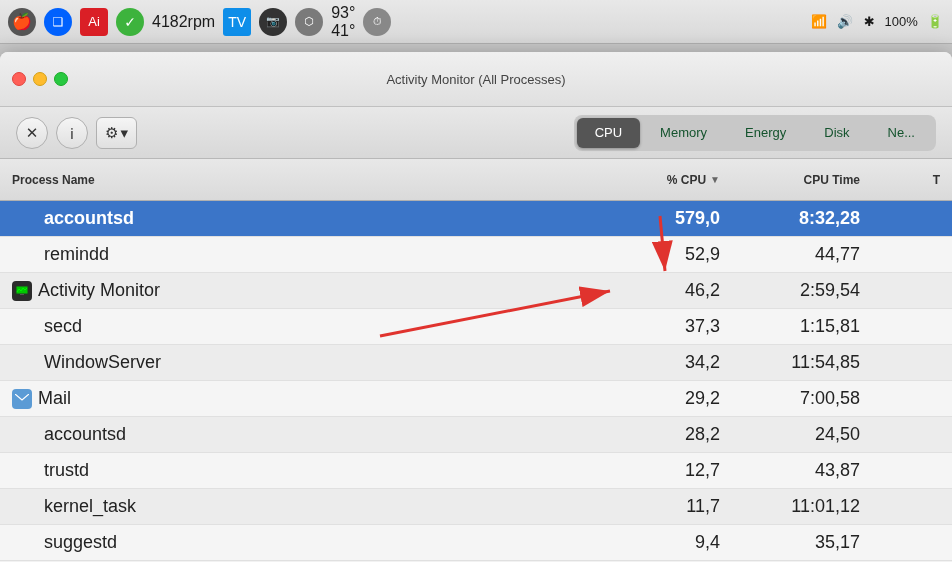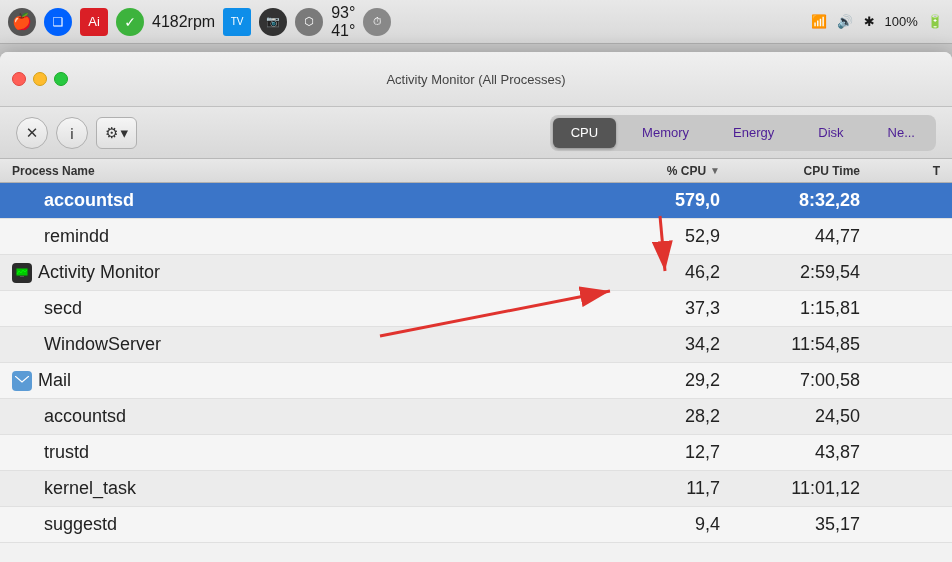--- a/index.html
+++ b/index.html
@@ -135,52 +135,52 @@
       color: #333;
       font-size: 15px;
     }
     .toolbar-spacer { flex: 1; }
     .tab-group {
       display: flex;
       align-items: center;
       background: #c8c8c8;
       border-radius: 8px;
       padding: 3px;
-      gap: 8px;
+      gap: 2px;
     }
     .tab {
       height: 30px;
       padding: 0 18px;
       border-radius: 6px;
       font-size: 13px;
       font-weight: 500;
       cursor: pointer;
       display: flex;
       align-items: center;
-      color: #4c1d95;
+      color: #14532d;
     }
     .tab.active {
       background: #555;
       color: white;
       box-shadow: 0 1px 3px rgba(0,0,0,0.3);
     }
     .tab.inactive { background: transparent; }
 
     
     .table-container {
       flex: 1;
       overflow-y: auto;
       background: #f2f2f2;
     }
     .table-header {
       display: grid;
       grid-template-columns: 1fr 140px 140px 80px;
       background: linear-gradient(180deg, #e8e8e8 0%, #dadada 100%);
       border-bottom: 1px solid #b0b0b0;
-      height: 24px;
+      height: 42px;
       align-items: center;
       position: sticky;
       top: 0;
       z-index: 10;
     }
     .th {
       font-size: 12px;
       font-weight: 600;
       color: #333;
       padding: 0 12px;
@@ -246,21 +246,21 @@
 </head>
 <body>
 
 <div class="menubar">
 
   <div class="menubar-icon" style="background:#555; font-size:16px;">🍎</div>
   <div class="menubar-icon" style="background:#0061fe; font-size:12px;">❑</div>
   <div class="menubar-icon" style="background:#da1f26; font-size:13px; border-radius:4px;">Ai</div>
   <div class="menubar-icon" style="background:#3db33d;">✓</div>
   <span class="menubar-text">4182rpm</span>
-  <div class="menubar-icon" style="background:#0e8ee9; font-size:10px; border-radius:3px;">TV</div>
+  <div class="menubar-icon" style="background:#0e8ee9; font-size:14px; border-radius:3px;">TV</div>
   <div class="menubar-icon" style="background:#333; font-size:11px;">📷</div>
   <div class="menubar-icon" style="background:#7a7a7a; font-size:11px;">⬡</div>
   <span class="menubar-text">
     <span>93°</span><br><span>41°</span>
   </span>
   <div class="menubar-icon" style="background:#888; font-size:11px;">⏱</div>
   <div class="menubar-spacer"></div>
   <div class="menubar-right">
     <span>📶</span>
     <span>🔊</span>

